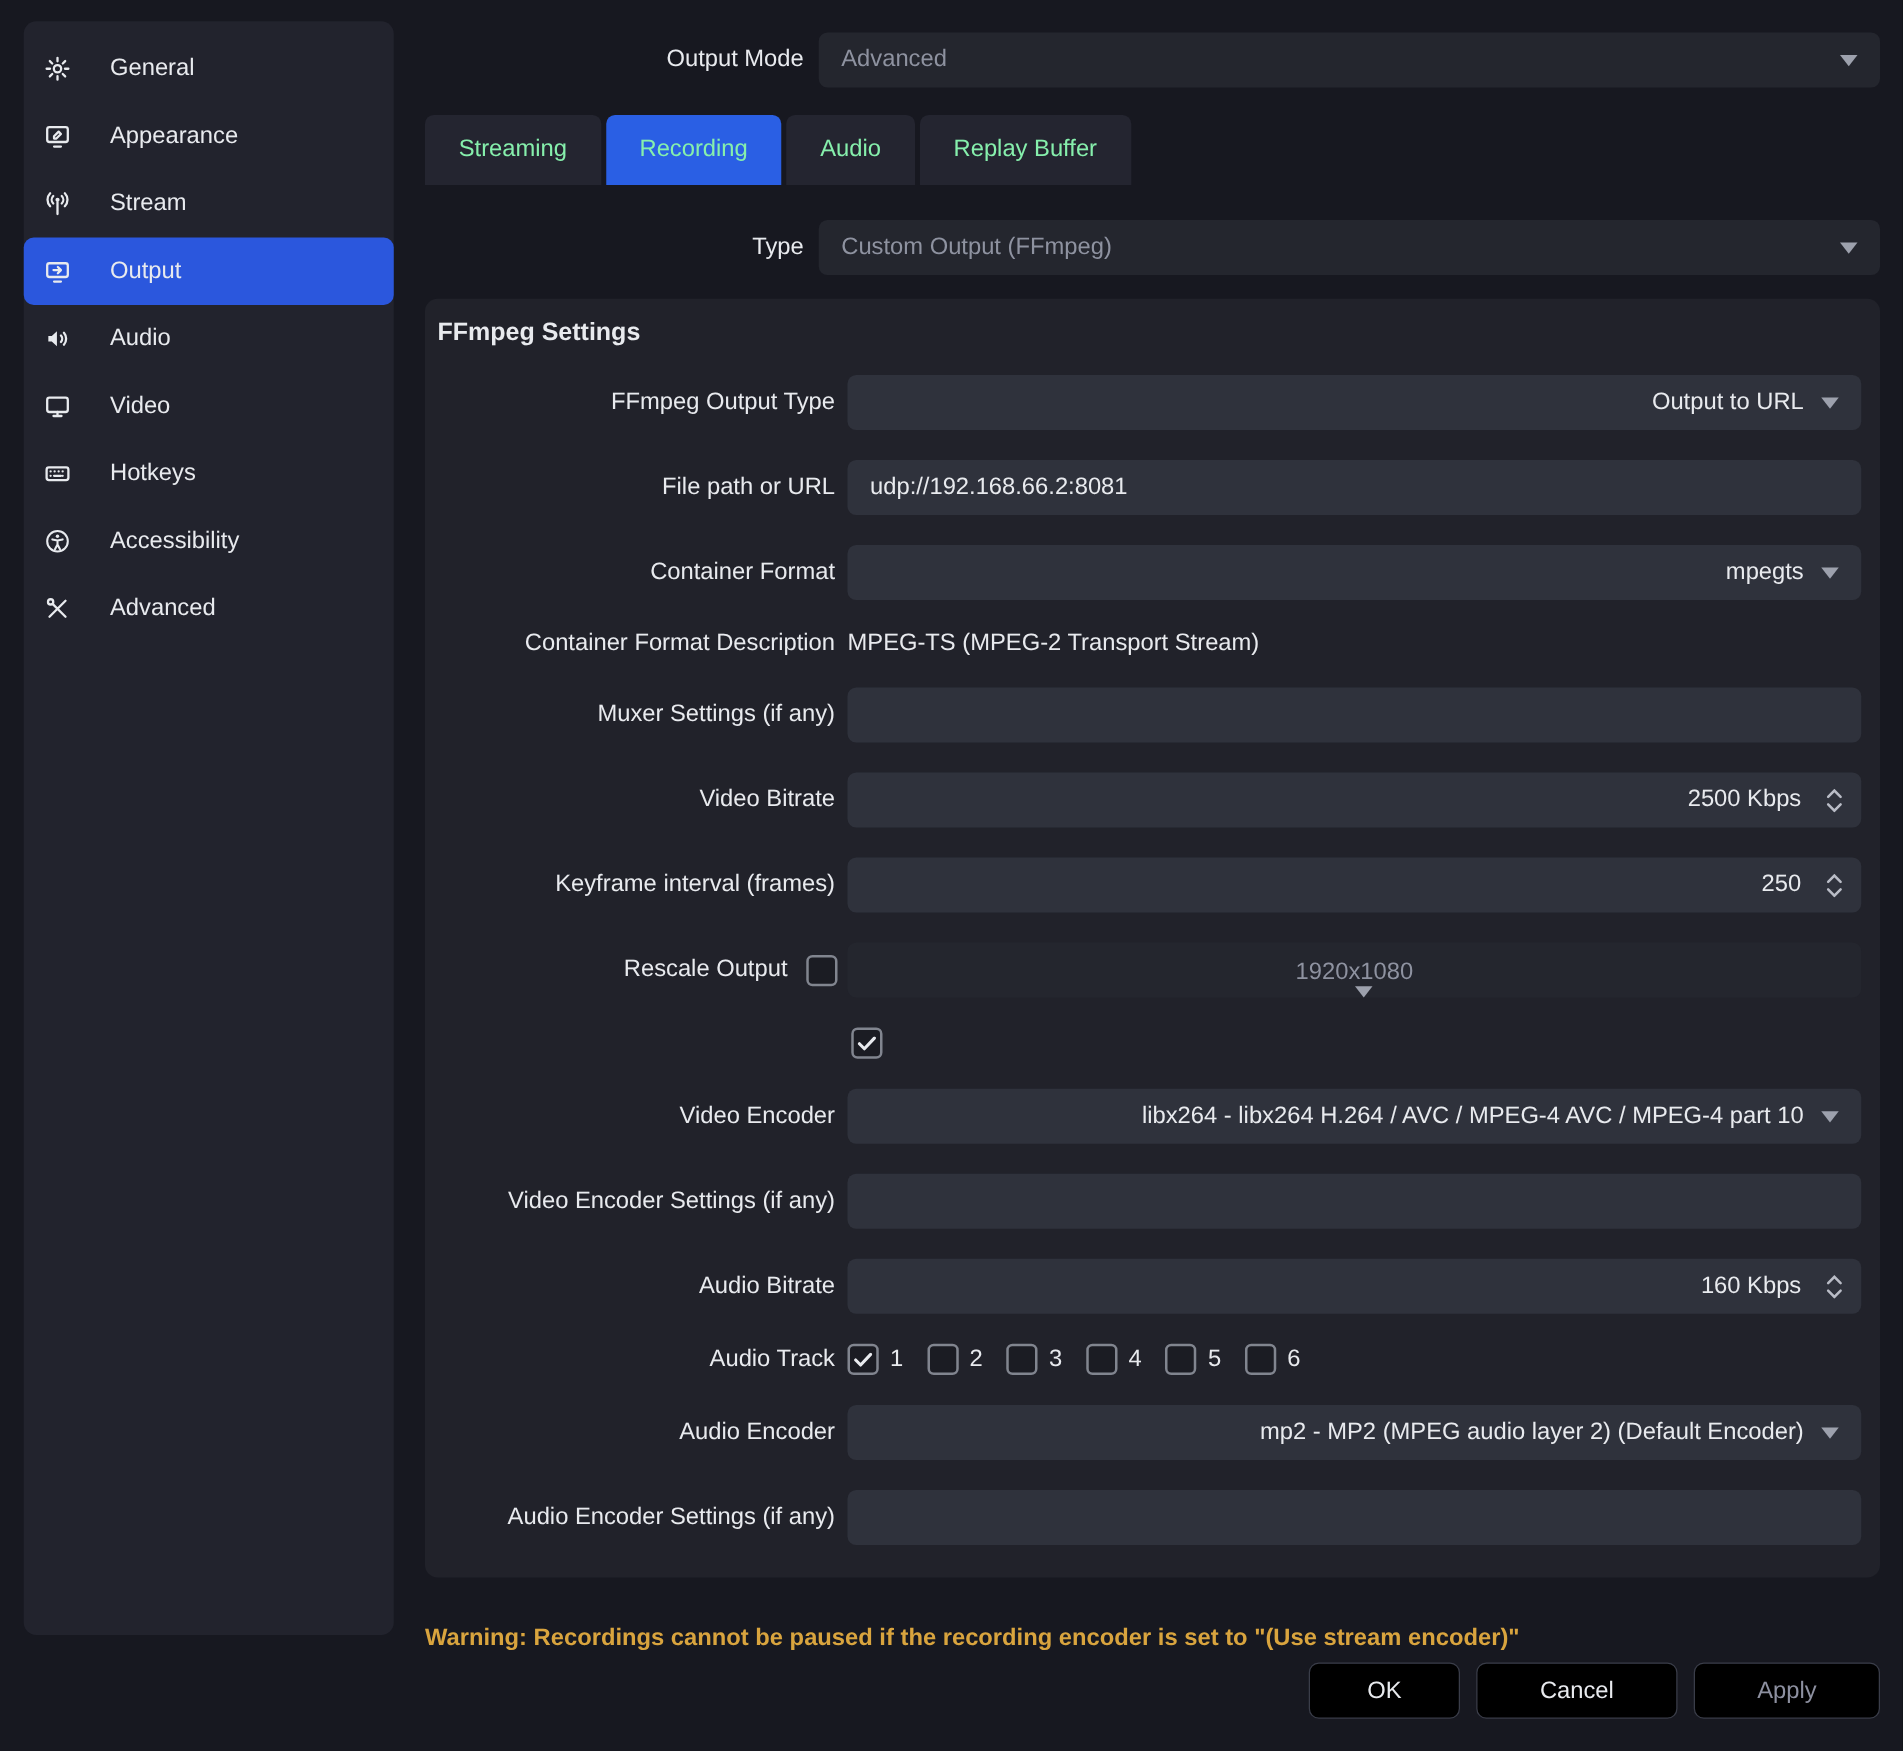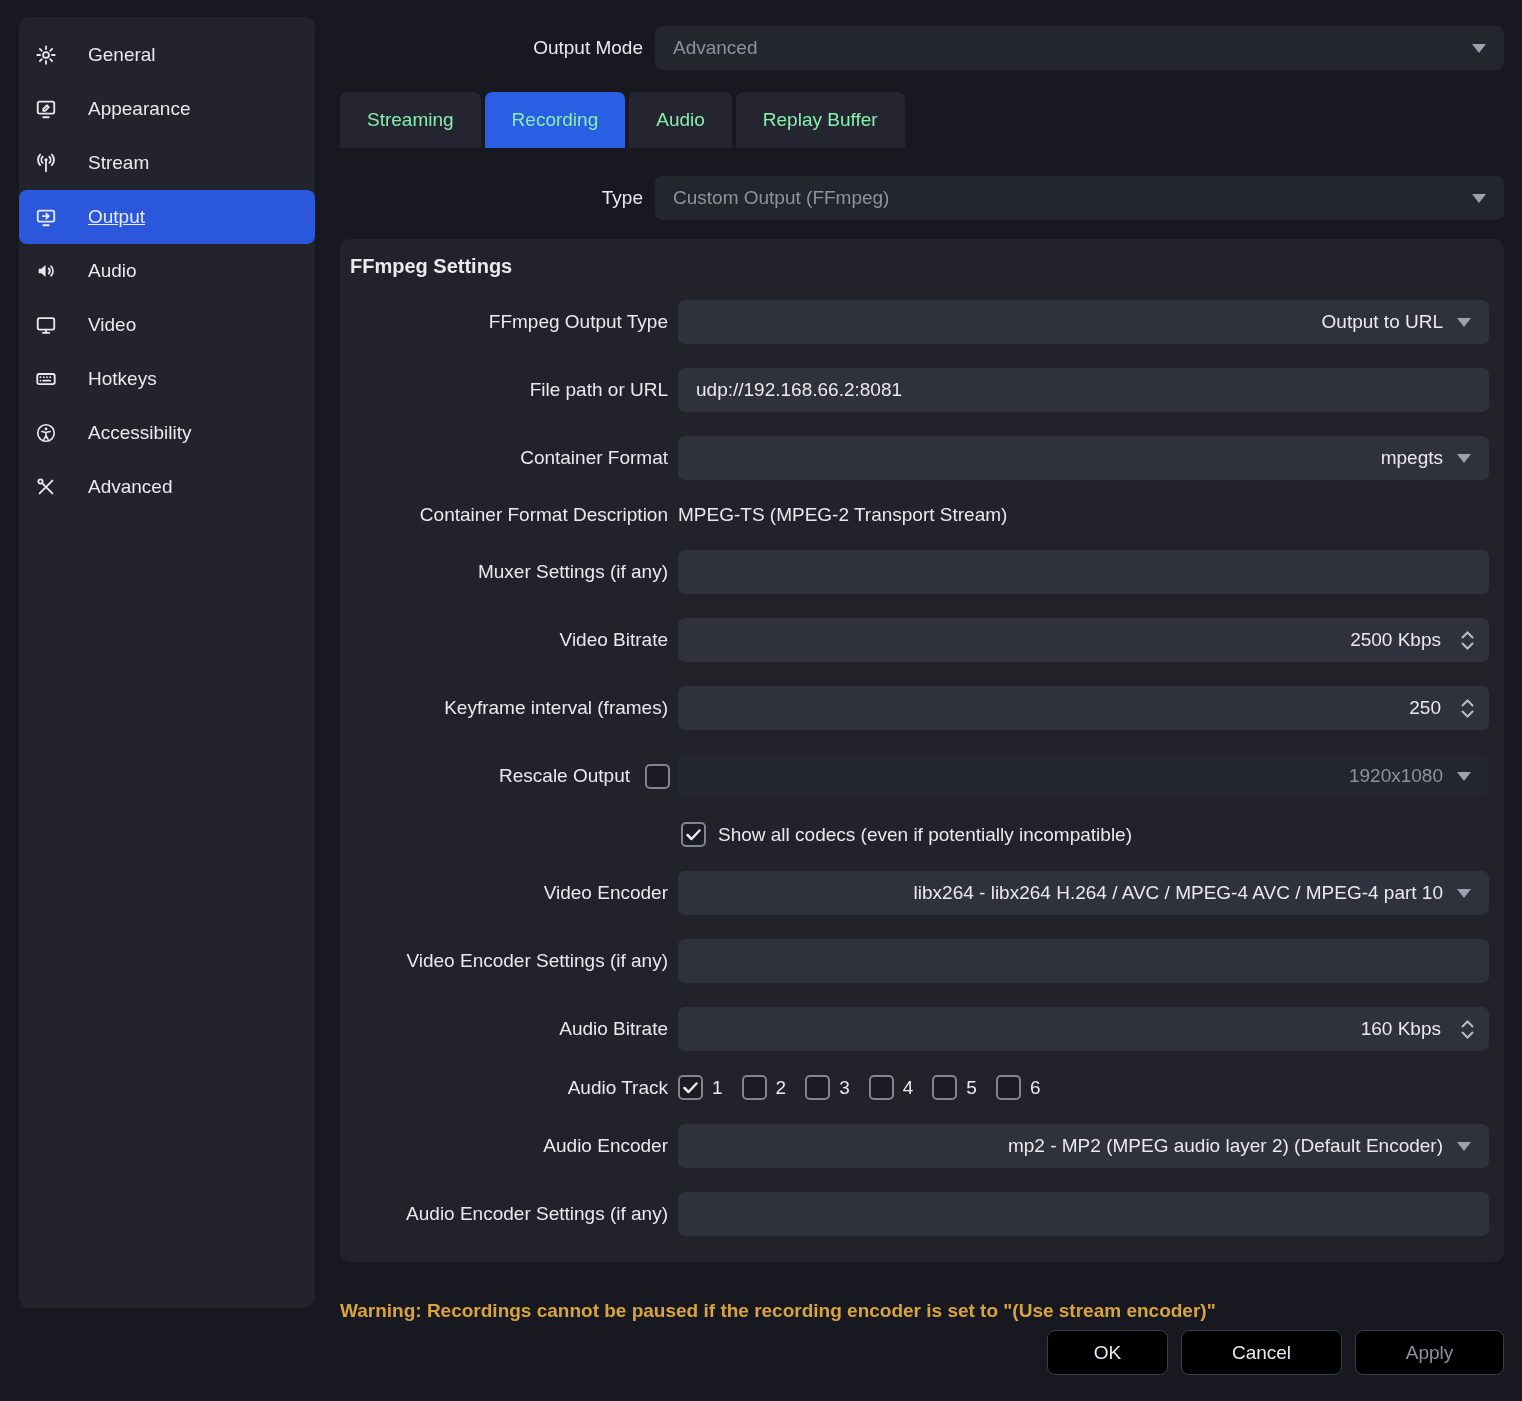--- a/index.html
+++ b/index.html
@@ -10,21 +10,21 @@
   }
   
   .sidebar {
     position:absolute; left:19px; top:17px; width:296px; height:1291px;
     background:#22232d; border-radius:10px; padding:11px 0; box-sizing:border-box;
   }
   .side-item {
     display:flex; align-items:center; gap:31px; height:54px; padding:0 16px;
     cursor:pointer; border-radius:8px; box-sizing:border-box;
   }
-  .side-item.active { background:#2b57dd;text-decoration:underline; }
+  .side-item.active { background:#2b57dd; }
   .icon { width:22px; height:22px; display:flex; align-items:center; justify-content:center; flex:none; }
   .icon svg { display:block; }
   
   .main { position:absolute; left:340px; top:26px; width:1164px; }
   .row { display:flex; align-items:center; }
   .top-row .label { width:303px; text-align:right; flex:none; }
   .top-row .field { flex:1; margin-left:12px; }
   .type-row { margin-top:28px; }
   
   .select, .textinput, .spinbox {
@@ -67,21 +67,21 @@
   
   .cb {
     width:25px; height:25px; flex:none; box-sizing:border-box;
     border:2px solid #81858f; border-radius:5px; background:#1b1c23;
     display:inline-flex; align-items:center; justify-content:center; cursor:pointer;
   }
   .cb svg { display:none; }
   .cb.checked svg { display:block; }
   .rescale-row .label { width:290px; }
   .rescale-row .cb { margin-left:15px; }
-  .rescale-row .field { margin-left:8px; }
+  .rescale-row .field { margin-left:8px;flex-direction:column; }
   .codecs-row { margin-left:341px; gap:12px; }
   .tracks { display:flex; align-items:center; margin-left:10px; }
   .track { display:flex; align-items:center; gap:9px; margin-right:19px; }
   
   .warning { color:#d9a43e; font-weight:700; margin:38px 0 0 0; }
   .footer { position:absolute; right:18px; bottom:26px; display:flex; gap:13px; }
   .btn {
     height:45px; background:#000000; border:1px solid #3a3d49; border-radius:8px;
     color:#e8eaee; font:inherit; cursor:pointer;
   }
@@ -295,21 +295,20 @@
           <span class="caret"></span>
         </div>
       </div>
 
       <div class="row codecs-row">
         <span class="cb checked">
           <svg width="15" height="12" viewBox="0 0 15 12" fill="none" stroke="#e8eaee" stroke-width="2.5" stroke-linecap="round" stroke-linejoin="round">
               <polyline points="1.5,6 5.5,10 13.5,1.5"></polyline>
             </svg>
         </span>
-        <span>Show all codecs (even if potentially incompatible)</span>
       </div>
 
       <div class="row">
         <span class="label">Video Encoder</span>
         <div class="select field">
           <span>libx264 - libx264 H.264 / AVC / MPEG-4 AVC / MPEG-4 part 10</span>
           <span class="caret"></span>
         </div>
       </div>
 

